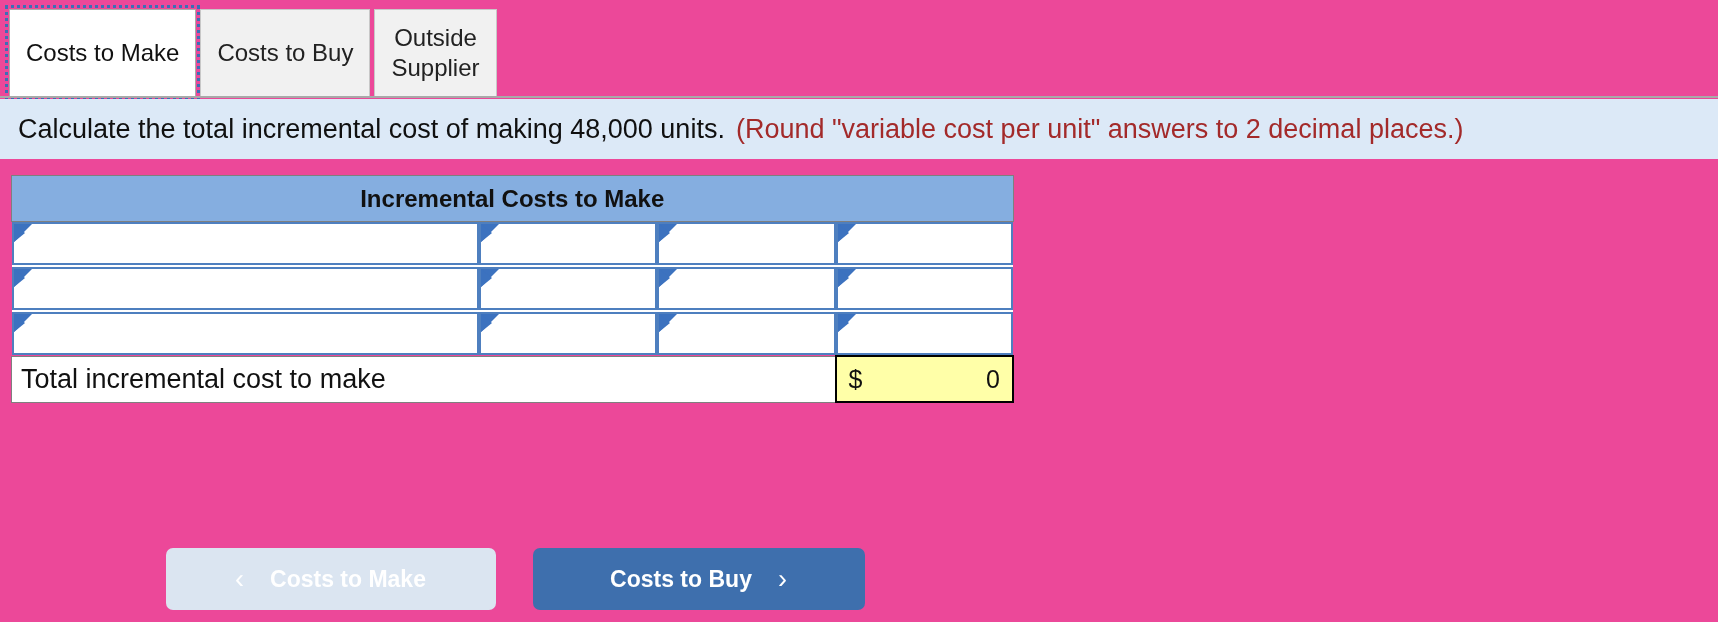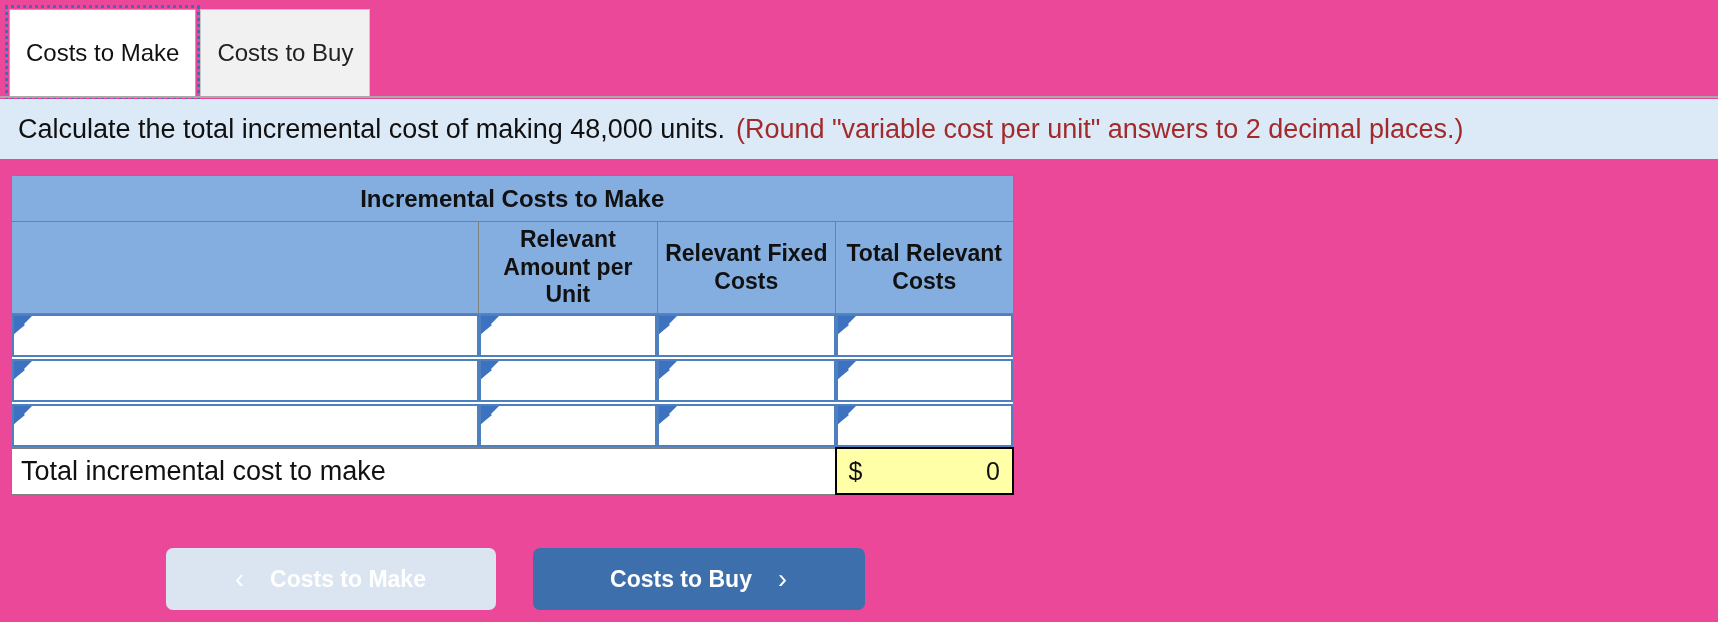--- a/index.html
+++ b/index.html
@@ -207,46 +207,44 @@
 <body>
 
 <div class="page">
 
   <div class="tabstrip">
     <div class="tab active">
       <span>Costs to Make</span>
     </div>
     <div class="tab">
       <span>Costs to Buy</span>
+    </div>
+    <div class="tab two-line">
+      <span>Outside
+Supplier</span>
     </div>
   </div>
   <div class="tabstrip-underline"></div>
 
   <div class="instruction">
     <span>Calculate the total incremental cost of making 48,000 units.</span>
     <span class="note">(Round "variable cost per unit" answers to 2 decimal places.)</span>
   </div>
 
   <table class="grid">
     <colgroup>
       <col style="width:466px">
       <col style="width:178px">
       <col style="width:178px">
       <col style="width:177px">
     </colgroup>
     <thead>
       <tr>
         <th class="hdr-title" colspan="4">Incremental Costs to Make</th>
       </tr>
-      <tr>
-        <th class="hdr-col blank"></th>
-        <th class="hdr-col">Relevant Amount per Unit</th>
-        <th class="hdr-col">Relevant Fixed Costs</th>
-        <th class="hdr-col">Total Relevant Costs</th>
-      </tr>
     </thead>
     <tbody>
       <tr class="inrow">
         <td>
           <div class="cellwrap">
             <span class="marker"></span>
           </div>
         </td>
         <td>
           <div class="cellwrap">

